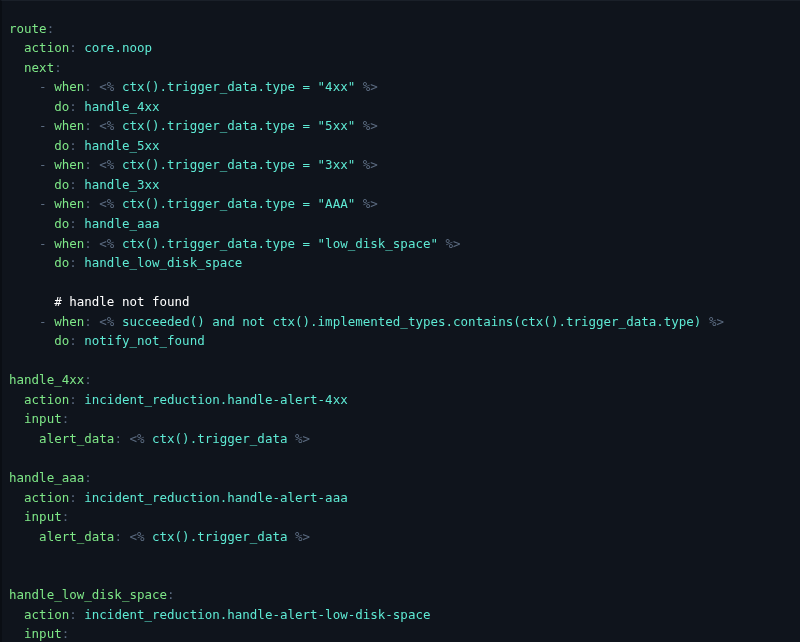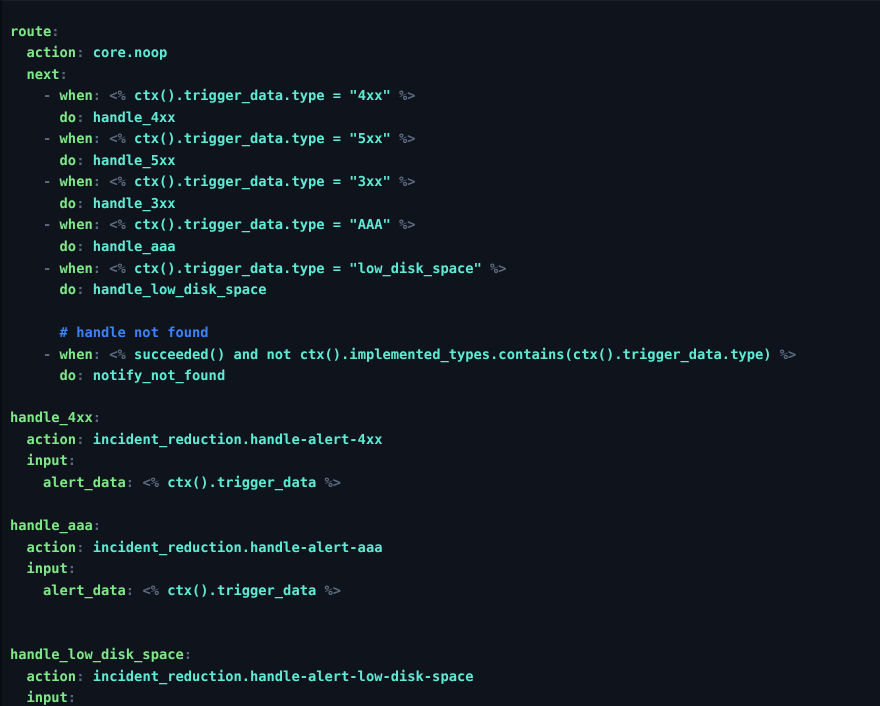--- a/index.html
+++ b/index.html
@@ -9,42 +9,41 @@
   }
   #screenshot {
     position: relative;
     width: 800px;
     height: 642px;
     background: #0f141c;
     overflow: hidden;
     box-sizing: border-box;
     border-left: 2px solid #0a0e14;
     border-top: 1px solid #1a2029;
-    font-weight: bold;
   }
   #code {
     position: absolute;
     left: 0;
     top: 0;
     right: 0;
     bottom: 0;
     padding: 5px 0 0 7px;
     font-family: "DejaVu Sans Mono", "Liberation Mono", monospace;
     font-size: 12.5px;
     line-height: 19.55px;
     white-space: pre;
     letter-spacing: 0px;
     -webkit-font-smoothing: antialiased;
   }
   .ln { height: 19.55px; }
   .tok-key   { color: #7ee787; }
   .tok-punct { color: #5b6b80; }
   .tok-val   { color: #5eead4; }
   .tok-tag   { color: #5b6b80; }
-  .tok-com   { color: #3b82f6; }
+  .tok-com   { color: #ffffff; }
   .tok-dash  { color: #5b6b80; }
 </style>
 </head>
 <body>
 
 <div id="screenshot">
   <pre id="code" style="background: rgb(15, 20, 28);"><div class="ln"><span class="tok-key">route</span><span class="tok-punct">:</span></div><div class="ln"><span>  </span><span class="tok-key">action</span><span class="tok-punct">: </span><span class="tok-val">core.noop</span></div><div class="ln"><span>  </span><span class="tok-key">next</span><span class="tok-punct">:</span></div><div class="ln"><span>    </span><span class="tok-dash">- </span><span class="tok-key">when</span><span class="tok-punct">: </span><span class="tok-tag">&lt;% </span><span class="tok-val">ctx().trigger_data.type = "4xx"</span><span class="tok-tag"> %&gt;</span></div><div class="ln"><span>      </span><span class="tok-key">do</span><span class="tok-punct">: </span><span class="tok-val">handle_4xx</span></div><div class="ln"><span>    </span><span class="tok-dash">- </span><span class="tok-key">when</span><span class="tok-punct">: </span><span class="tok-tag">&lt;% </span><span class="tok-val">ctx().trigger_data.type = "5xx"</span><span class="tok-tag"> %&gt;</span></div><div class="ln"><span>      </span><span class="tok-key">do</span><span class="tok-punct">: </span><span class="tok-val">handle_5xx</span></div><div class="ln"><span>    </span><span class="tok-dash">- </span><span class="tok-key">when</span><span class="tok-punct">: </span><span class="tok-tag">&lt;% </span><span class="tok-val">ctx().trigger_data.type = "3xx"</span><span class="tok-tag"> %&gt;</span></div><div class="ln"><span>      </span><span class="tok-key">do</span><span class="tok-punct">: </span><span class="tok-val">handle_3xx</span></div><div class="ln"><span>    </span><span class="tok-dash">- </span><span class="tok-key">when</span><span class="tok-punct">: </span><span class="tok-tag">&lt;% </span><span class="tok-val">ctx().trigger_data.type = "AAA"</span><span class="tok-tag"> %&gt;</span></div><div class="ln"><span>      </span><span class="tok-key">do</span><span class="tok-punct">: </span><span class="tok-val">handle_aaa</span></div><div class="ln"><span>    </span><span class="tok-dash">- </span><span class="tok-key">when</span><span class="tok-punct">: </span><span class="tok-tag">&lt;% </span><span class="tok-val">ctx().trigger_data.type = "low_disk_space"</span><span class="tok-tag"> %&gt;</span></div><div class="ln"><span>      </span><span class="tok-key">do</span><span class="tok-punct">: </span><span class="tok-val">handle_low_disk_space</span></div><div class="ln">&nbsp;</div><div class="ln"><span>      </span><span class="tok-com"># handle not found</span></div><div class="ln"><span>    </span><span class="tok-dash">- </span><span class="tok-key">when</span><span class="tok-punct">: </span><span class="tok-tag">&lt;% </span><span class="tok-val">succeeded() and not ctx().implemented_types.contains(ctx().trigger_data.type)</span><span class="tok-tag"> %&gt;</span></div><div class="ln"><span>      </span><span class="tok-key">do</span><span class="tok-punct">: </span><span class="tok-val">notify_not_found</span></div><div class="ln">&nbsp;</div><div class="ln"><span class="tok-key">handle_4xx</span><span class="tok-punct">:</span></div><div class="ln"><span>  </span><span class="tok-key">action</span><span class="tok-punct">: </span><span class="tok-val">incident_reduction.handle-alert-4xx</span></div><div class="ln"><span>  </span><span class="tok-key">input</span><span class="tok-punct">:</span></div><div class="ln"><span>    </span><span class="tok-key">alert_data</span><span class="tok-punct">: </span><span class="tok-tag">&lt;% </span><span class="tok-val">ctx().trigger_data</span><span class="tok-tag"> %&gt;</span></div><div class="ln">&nbsp;</div><div class="ln"><span class="tok-key">handle_aaa</span><span class="tok-punct">:</span></div><div class="ln"><span>  </span><span class="tok-key">action</span><span class="tok-punct">: </span><span class="tok-val">incident_reduction.handle-alert-aaa</span></div><div class="ln"><span>  </span><span class="tok-key">input</span><span class="tok-punct">:</span></div><div class="ln"><span>    </span><span class="tok-key">alert_data</span><span class="tok-punct">: </span><span class="tok-tag">&lt;% </span><span class="tok-val">ctx().trigger_data</span><span class="tok-tag"> %&gt;</span></div><div class="ln">&nbsp;</div><div class="ln">&nbsp;</div><div class="ln"><span class="tok-key">handle_low_disk_space</span><span class="tok-punct">:</span></div><div class="ln"><span>  </span><span class="tok-key">action</span><span class="tok-punct">: </span><span class="tok-val">incident_reduction.handle-alert-low-disk-space</span></div><div class="ln"><span>  </span><span class="tok-key">input</span><span class="tok-punct">:</span></div></pre>
 </div>
 
 </body></html>

